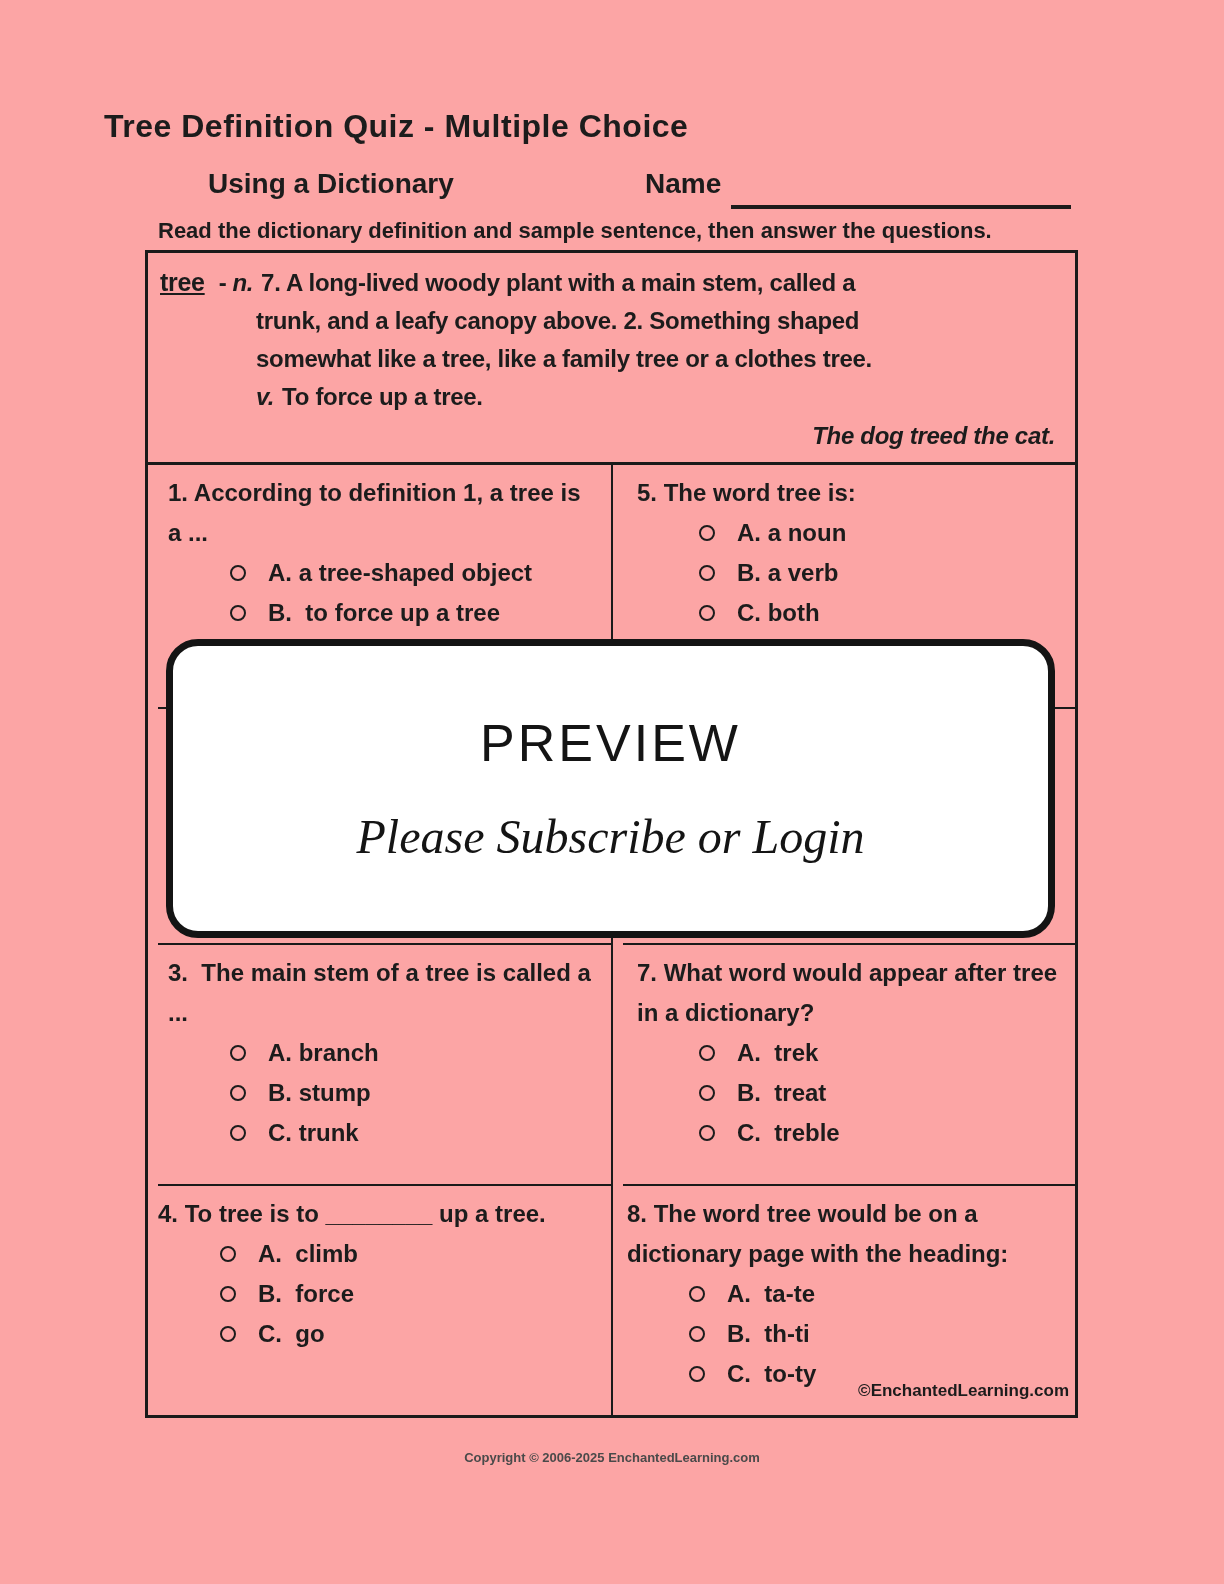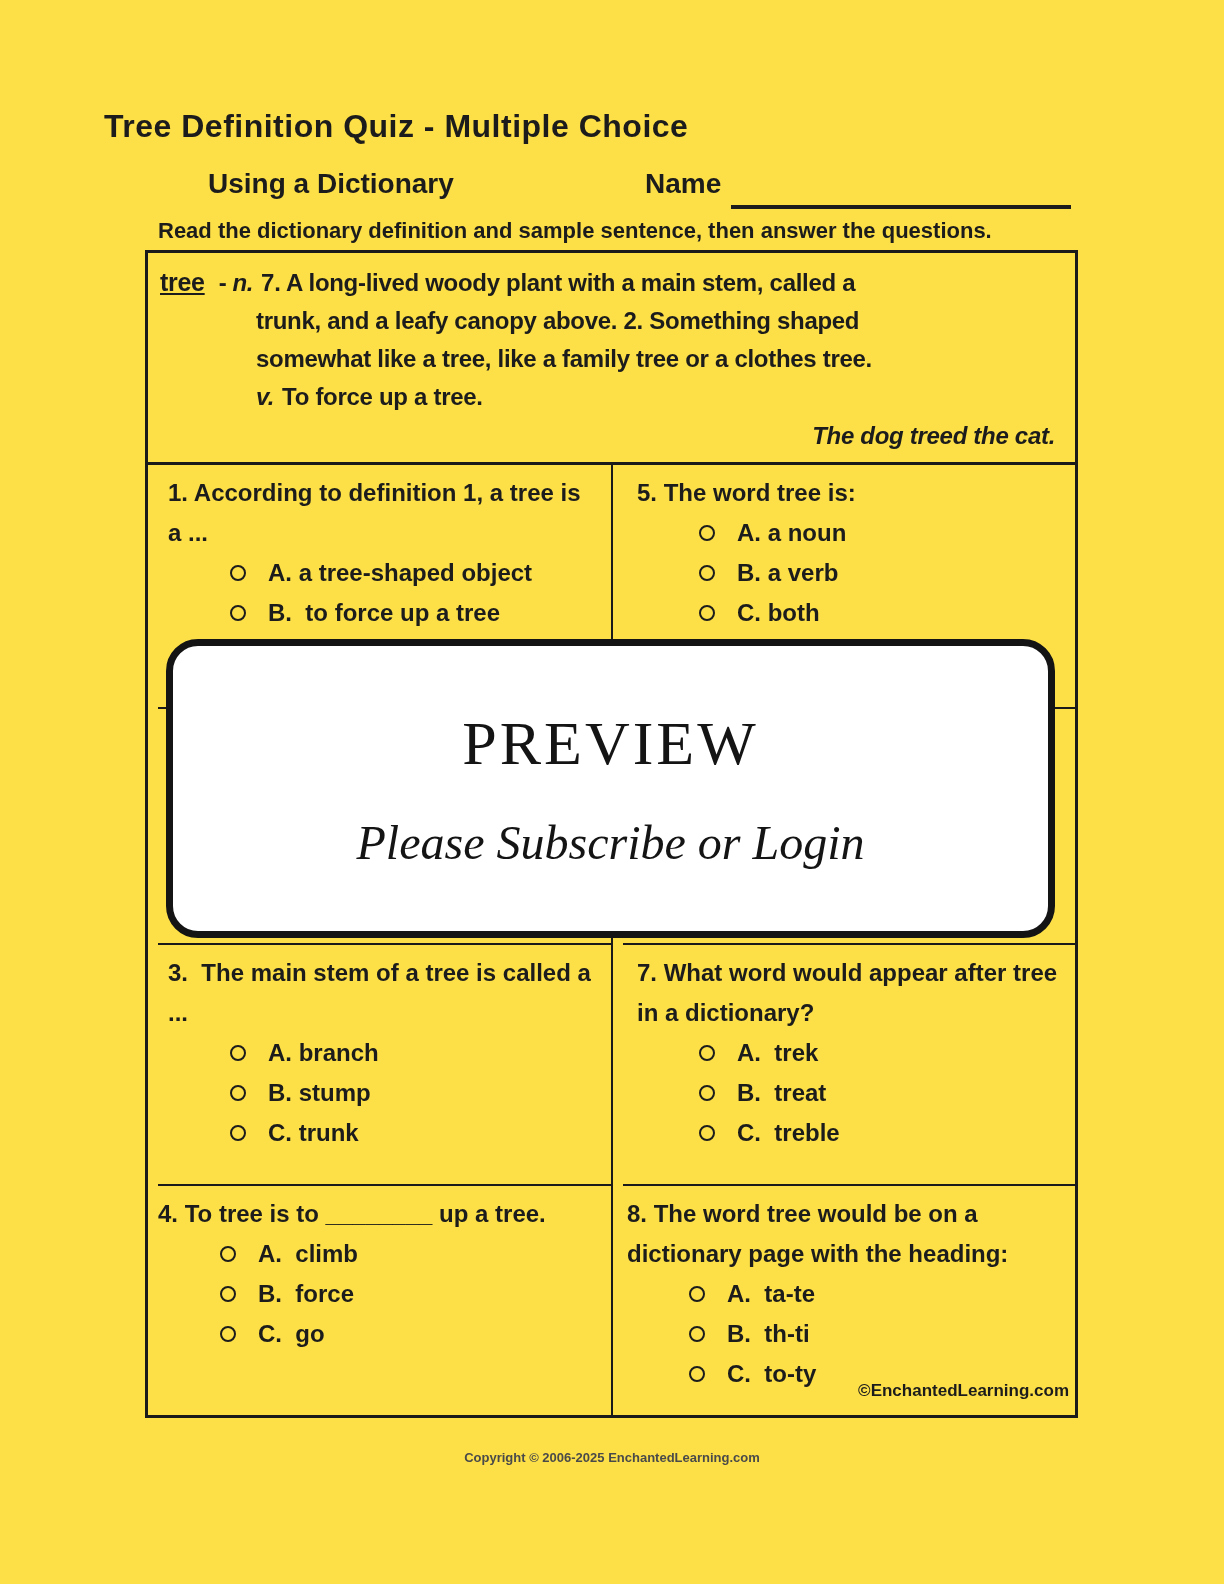--- a/index.html
+++ b/index.html
@@ -1,19 +1,19 @@
 <!DOCTYPE html>
 <html><head>
 <meta charset="utf-8">
 <style>
   html,body { margin:0; padding:0; }
   .sheet {
     position:relative;
     width:1224px; height:1584px;
-    background:#fde047;
+    background:#fca5a5;
     font-family:"Liberation Sans", sans-serif;
     color:#1C1C1C;
     overflow:hidden;
   }
   .abs { position:absolute; }
 
   
   .title       { left:104px; top:108px; font-size:32px; font-weight:bold; letter-spacing:0.5px; }
   .subtitle    { left:208px; top:168px; font-size:28px; font-weight:bold; }
   .name-label  { left:645px; top:168px; font-size:28px; font-weight:bold; }
@@ -70,22 +70,22 @@
   
   .preview {
     left:166px; top:639px; width:889px; height:299px;
     box-sizing:border-box; z-index:5;
     background:#FFFFFF;
     border:7px solid #141414; border-radius:32px;
     display:flex; flex-direction:column;
     align-items:center; justify-content:center; gap:36px;
   }
   .preview-title {
-    font-family:Liberation Serif, serif;
-    font-size:62px; letter-spacing:3px; color:#141414;
+    font-family:Liberation Sans, sans-serif;
+    font-size:52px; letter-spacing:3px; color:#141414;
   }
   .preview-sub {
     font-family:"Liberation Serif", serif;
     font-style:italic; font-size:48px; color:#141414;
   }
 
   
   .footer {
     left:0; top:1450px; width:100%;
     text-align:center; font-size:13px; font-weight:bold;

